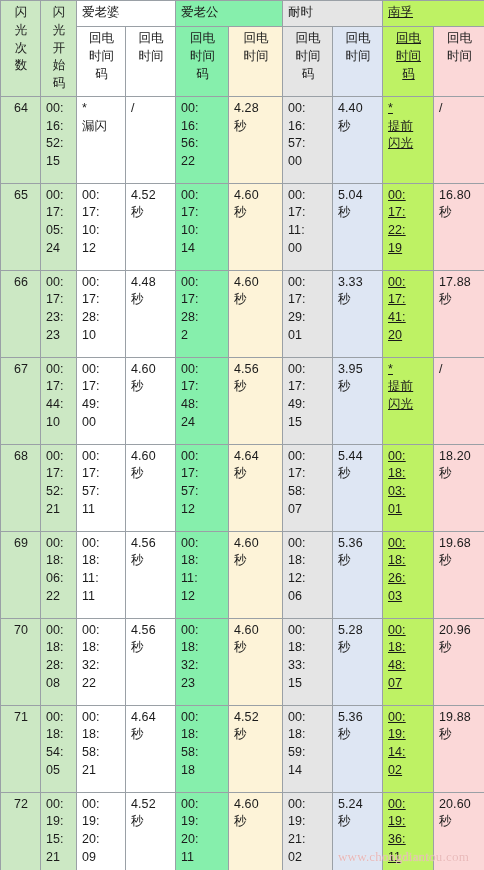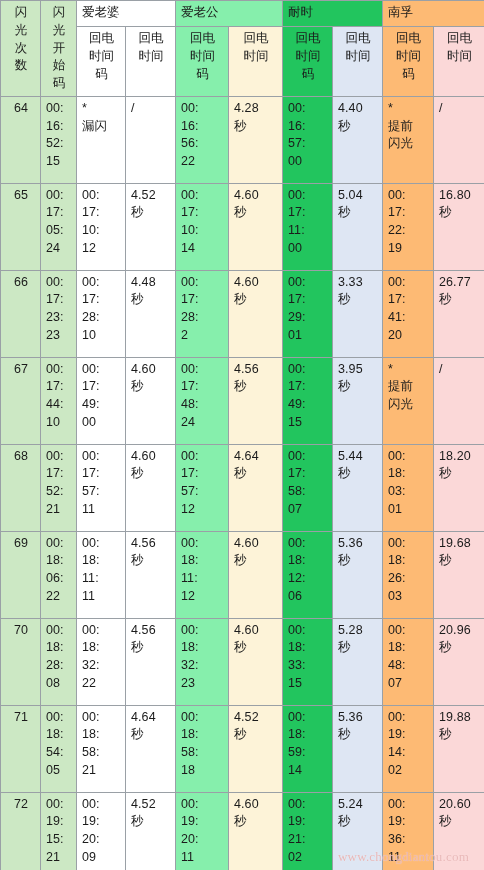--- a/index.html
+++ b/index.html
@@ -78,23 +78,23 @@
     vertical-align: top;
     padding-top: 4px;
     margin-left: 45px;
   }
 
   
   .bg-green { background: #cce8c4; }
   .bg-white { background: #ffffff; }
   .bg-yellow{ background: #86efac; }
   .bg-yellow-lt { background: #fdf3d8; }
-  .bg-blue  { background: #22c55e; }
+  .bg-blue  { background: #e5e5e5; }
   .bg-blue-lt { background: #dee6f3; }
-  .bg-pink  { background: #fdba74; }
+  .bg-pink  { background: #bef264; text-decoration: underline; }
   .bg-pink-lt { background: #fbd8d8; }
 
   
   .cell-lines span { display: block; white-space: nowrap; }
   .mono-num { letter-spacing: 0.1px; }
 
   .idx-cell { font-size: 13px; text-align: center; }
 
   
   .watermark {
@@ -339,21 +339,21 @@
             <span>3.33</span>
             <span>秒</span>
           </td>
           <td class="bg-pink cell-lines mono-num">
             <span>00:</span>
             <span>17:</span>
             <span>41:</span>
             <span>20</span>
           </td>
           <td class="bg-pink-lt cell-lines mono-num">
-            <span>26.77</span>
+            <span>17.88</span>
             <span>秒</span>
           </td>
         </tr>
         <tr>
           <td class="bg-green cell-lines idx-cell">
             <span>67</span>
           </td>
           <td class="bg-green cell-lines mono-num">
             <span>00:</span>
             <span>17:</span>

